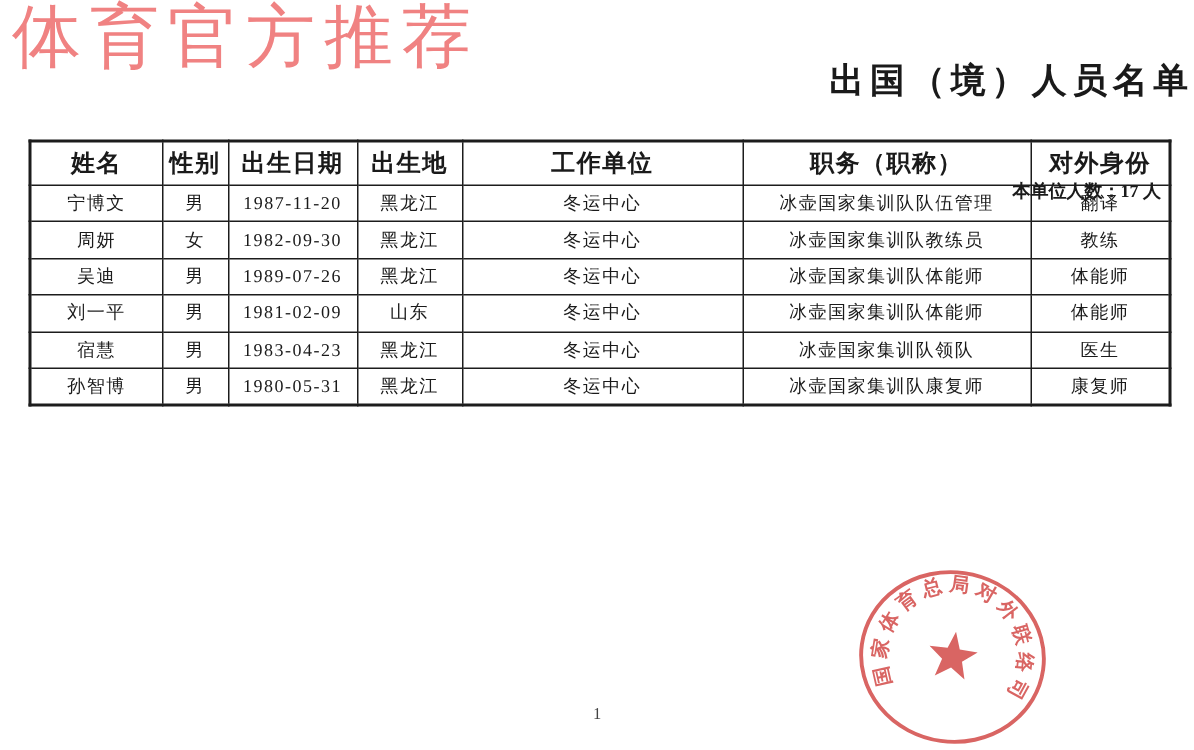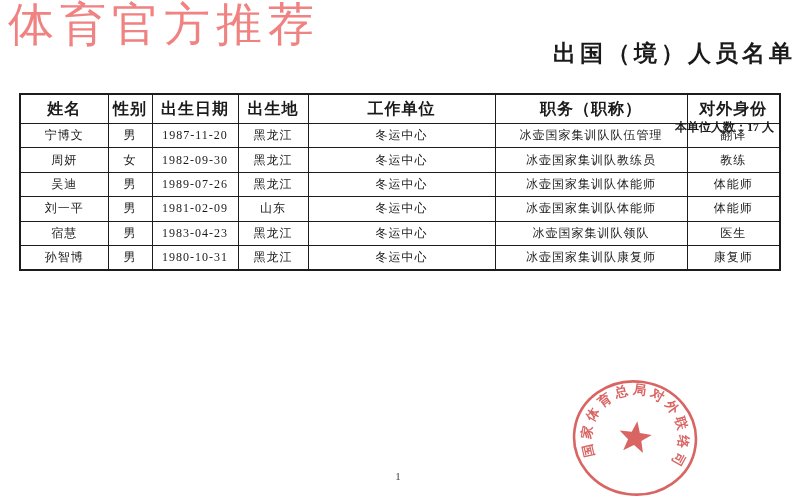--- a/index.html
+++ b/index.html
@@ -171,21 +171,21 @@
           <td>男</td>
           <td>1983-04-23</td>
           <td>黑龙江</td>
           <td>冬运中心</td>
           <td>冰壶国家集训队领队</td>
           <td>医生</td>
         </tr>
         <tr>
           <td>孙智博</td>
           <td>男</td>
-          <td>1980-10-31</td>
+          <td>1980-05-31</td>
           <td>黑龙江</td>
           <td>冬运中心</td>
           <td>冰壶国家集训队康复师</td>
           <td>康复师</td>
         </tr>
       </tbody>
   </table>
 
   <svg class="stamp" width="132" height="120" viewBox="0 0 132 120" aria-hidden="true">
     <g transform="rotate(8 66 59)">

